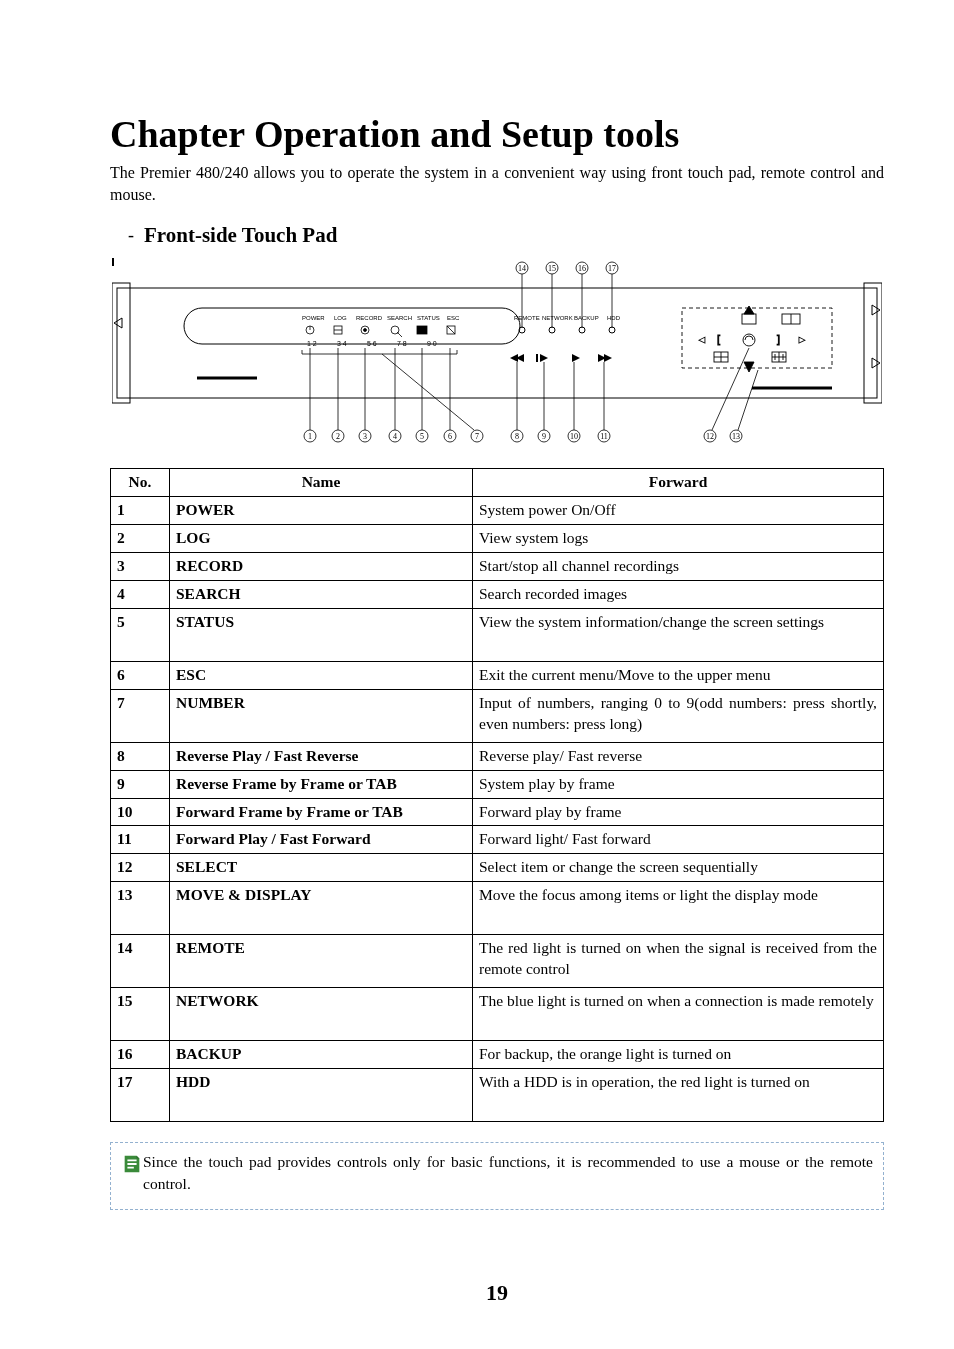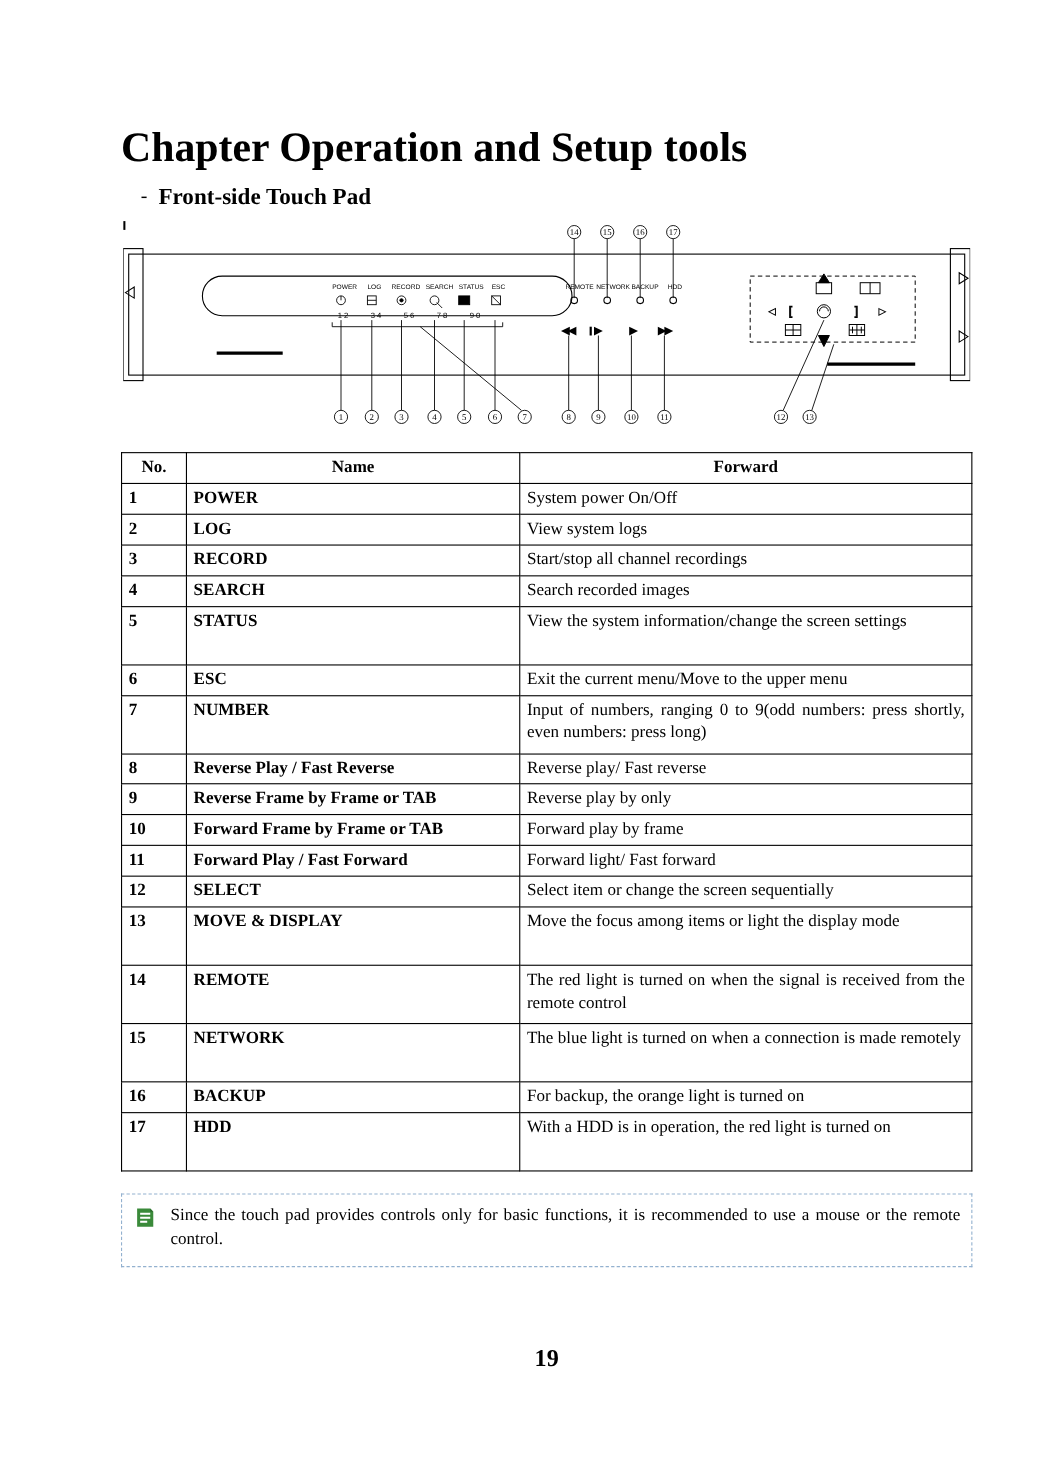--- a/index.html
+++ b/index.html
@@ -76,21 +76,20 @@
     text-align: justify;
   }
   table.ftp tr.tall td { height: 46px; }
 
   
   .note-box {
     margin-top: 20px;
     border: 1px dashed #93b1cf;
     padding: 8px 10px 14px 10px;
     display: flex;
-    gap: 12px;
     align-items: flex-start;
   }
   .note-icon {
     width: 22px;
     height: 22px;
     flex: 0 0 22px;
     margin-top: 2px;
   }
   .note-text {
     font-size: 15.5px;
@@ -104,20 +103,21 @@
     font-weight: bold;
     margin-top: 70px;
   }
 </style>
 </head>
 <body>
 
 <div class="page">
 
   <h1 class="chapter">Chapter   Operation and Setup tools</h1>
+  <p class="intro">The Premier 480/240 allows you to operate the system in a convenient way using front touch pad, remote control and mouse.</p>
 
   <div class="subhead-row">
     <span class="subhead-dash">-</span>
     <span class="subhead">Front-side Touch Pad</span>
   </div>
 
   <div class="diagram">
     <svg viewBox="0 0 770 200" width="770" height="200">
 
       <g font-family="Times New Roman" font-size="8" text-anchor="middle" stroke="#000" fill="none" stroke-width="0.8">
@@ -352,21 +352,21 @@
           <td class="func">Input of numbers, ranging 0 to 9(odd numbers: press shortly, even numbers: press long)</td>
         </tr>
         <tr>
           <td class="no">8</td>
           <td class="name">Reverse Play / Fast Reverse</td>
           <td class="func">Reverse play/ Fast reverse</td>
         </tr>
         <tr>
           <td class="no">9</td>
           <td class="name">Reverse Frame by Frame or TAB</td>
-          <td class="func">Reverse play by only</td>
+          <td class="func">System play by frame</td>
         </tr>
         <tr>
           <td class="no">10</td>
           <td class="name">Forward Frame by Frame or TAB</td>
           <td class="func">Forward play by frame</td>
         </tr>
         <tr>
           <td class="no">11</td>
           <td class="name">Forward Play / Fast Forward</td>
           <td class="func">Forward light/ Fast forward</td>

